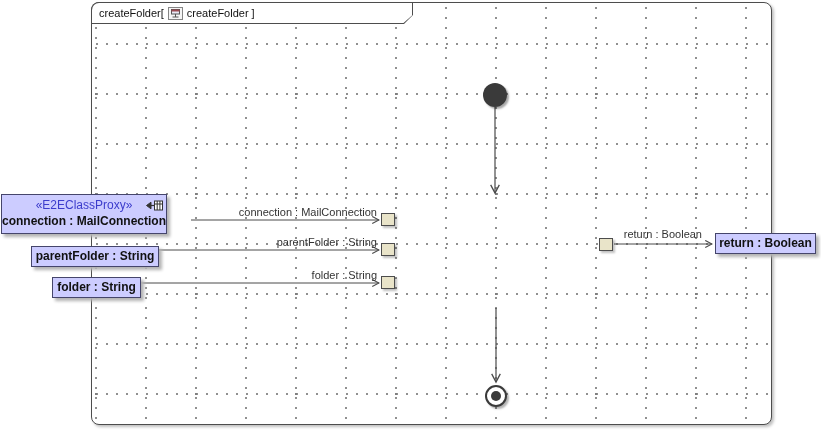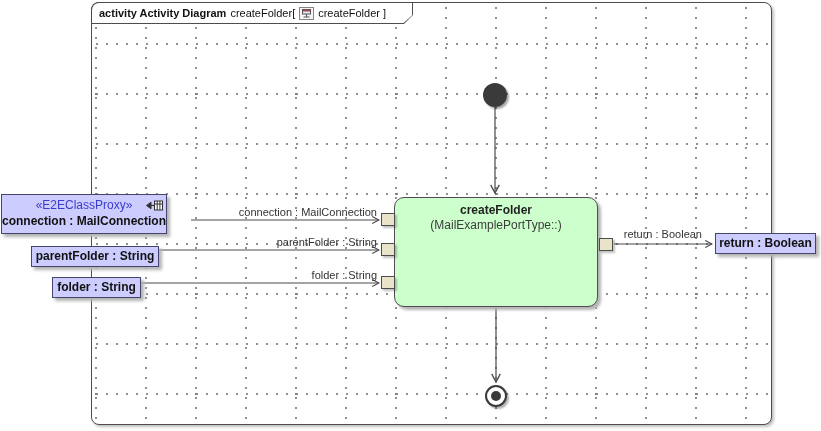--- a/index.html
+++ b/index.html
@@ -143,21 +143,20 @@
 </head>
 <body>
 
 <div class="canvas">
 
   <div class="frame"></div>
 
   <div class="tab-outer">
     <div class="tab-inner">
       <div class="tab-title">
-        <span class="kw">activity Activity Diagram</span>
         <span>createFolder[</span>
         <svg class="title-icon" viewBox="0 0 15 13">
           <rect x="0.5" y="0.5" width="14" height="12" fill="#f5f5f5" stroke="#858585"></rect>
           <rect x="3.5" y="2.5" width="8" height="4.5" fill="#e8e8f4" stroke="#555"></rect>
           <rect x="3.5" y="2.5" width="8" height="2" fill="#9a4a52"></rect>
           <line x1="7.5" y1="7" x2="7.5" y2="10" stroke="#555" stroke-width="1"></line>
           <line x1="4.5" y1="10" x2="10.5" y2="10" stroke="#555" stroke-width="1"></line>
         </svg>
         <span>createFolder ]</span>
       </div>
@@ -177,24 +176,20 @@
     <line x1="141" y1="283" x2="379" y2="283" stroke="#4a4a4a" stroke-width="1" marker-end="url(#arrowOpen)"></line>
     <line x1="614" y1="244" x2="712" y2="244" stroke="#4a4a4a" stroke-width="1" marker-end="url(#arrowOpen)"></line>
   </svg>
 
   <div class="initial-node"></div>
 
   <div class="final-node">
     <div class="final-dot"></div>
   </div>
 
-  <div class="action-node">
-    <div class="action-title">createFolder</div>
-    <div class="action-qualifier">(MailExamplePortType::)</div>
-  </div>
 
   <div class="pin" style="left:381px; top:213px;"></div>
   <div class="pin" style="left:381px; top:243px;"></div>
   <div class="pin" style="left:381px; top:276px;"></div>
   <div class="pin" style="left:599px; top:238px;"></div>
 
   <div class="flow-label" style="right:444px; top:206px;">connection : MailConnection</div>
   <div class="flow-label" style="right:444px; top:236px;">parentFolder : String</div>
   <div class="flow-label" style="right:444px; top:269px;">folder : String</div>
   <div class="flow-label" style="right:119px; top:228px;">return : Boolean</div>

